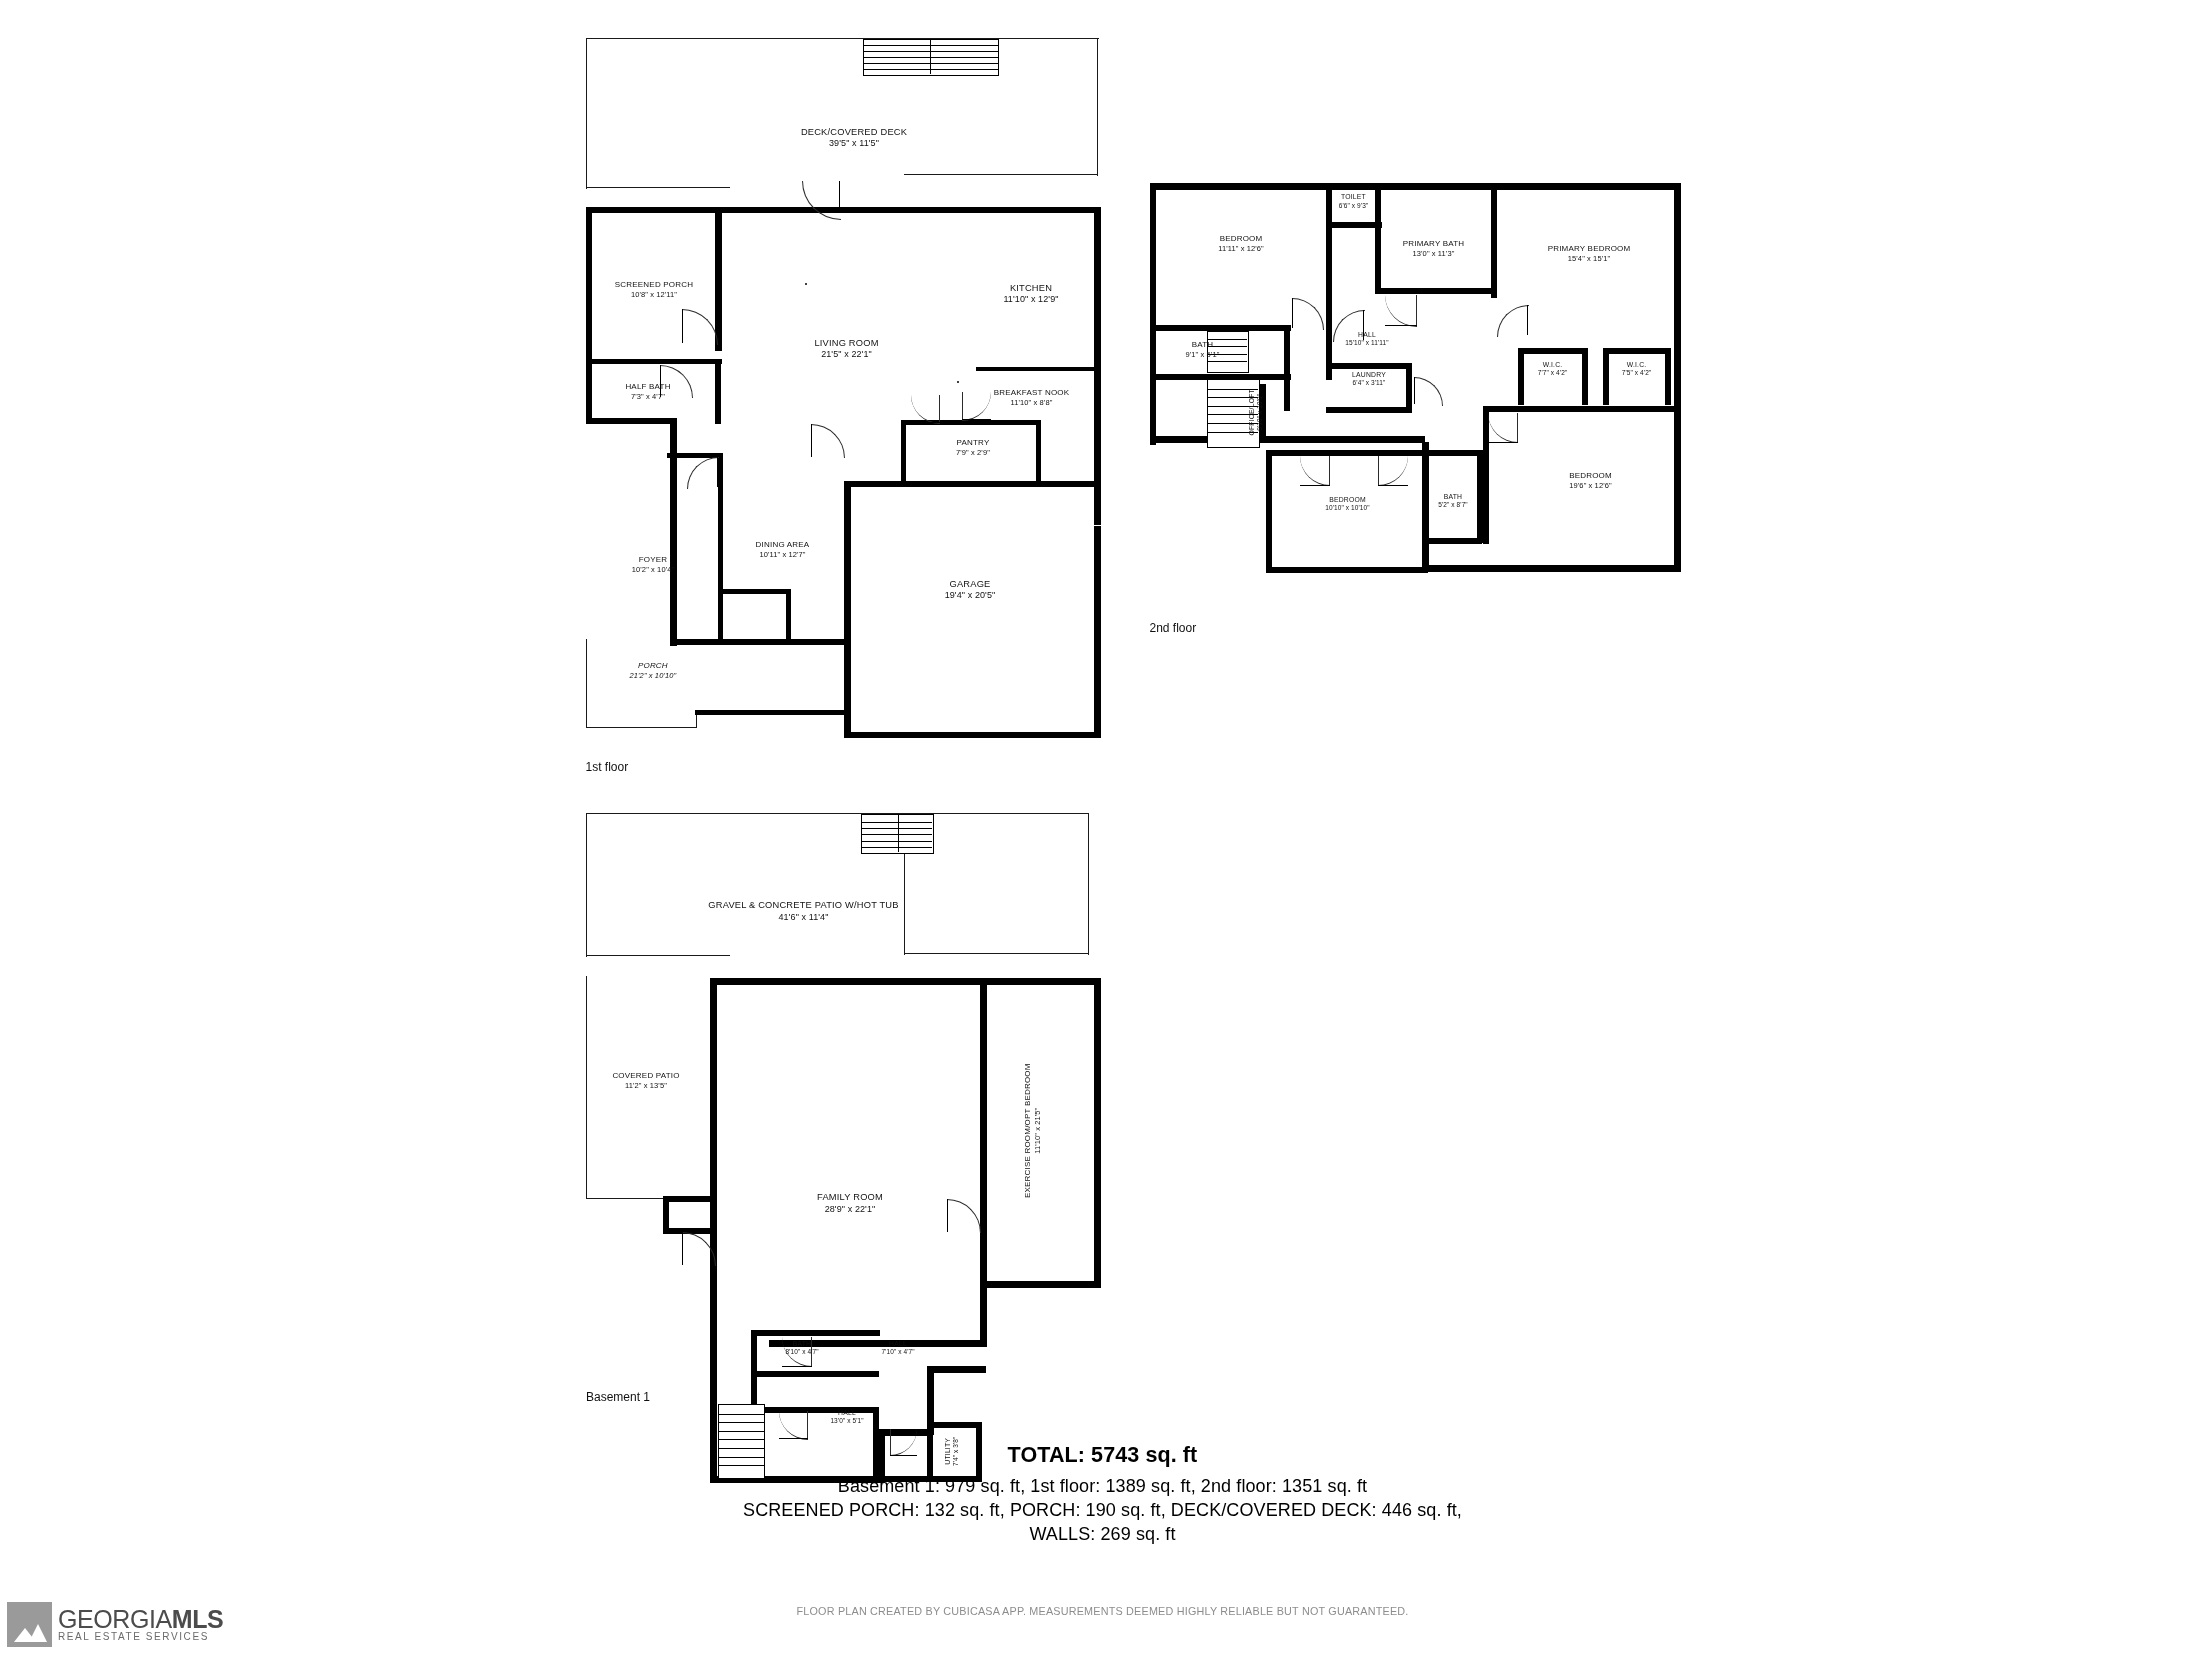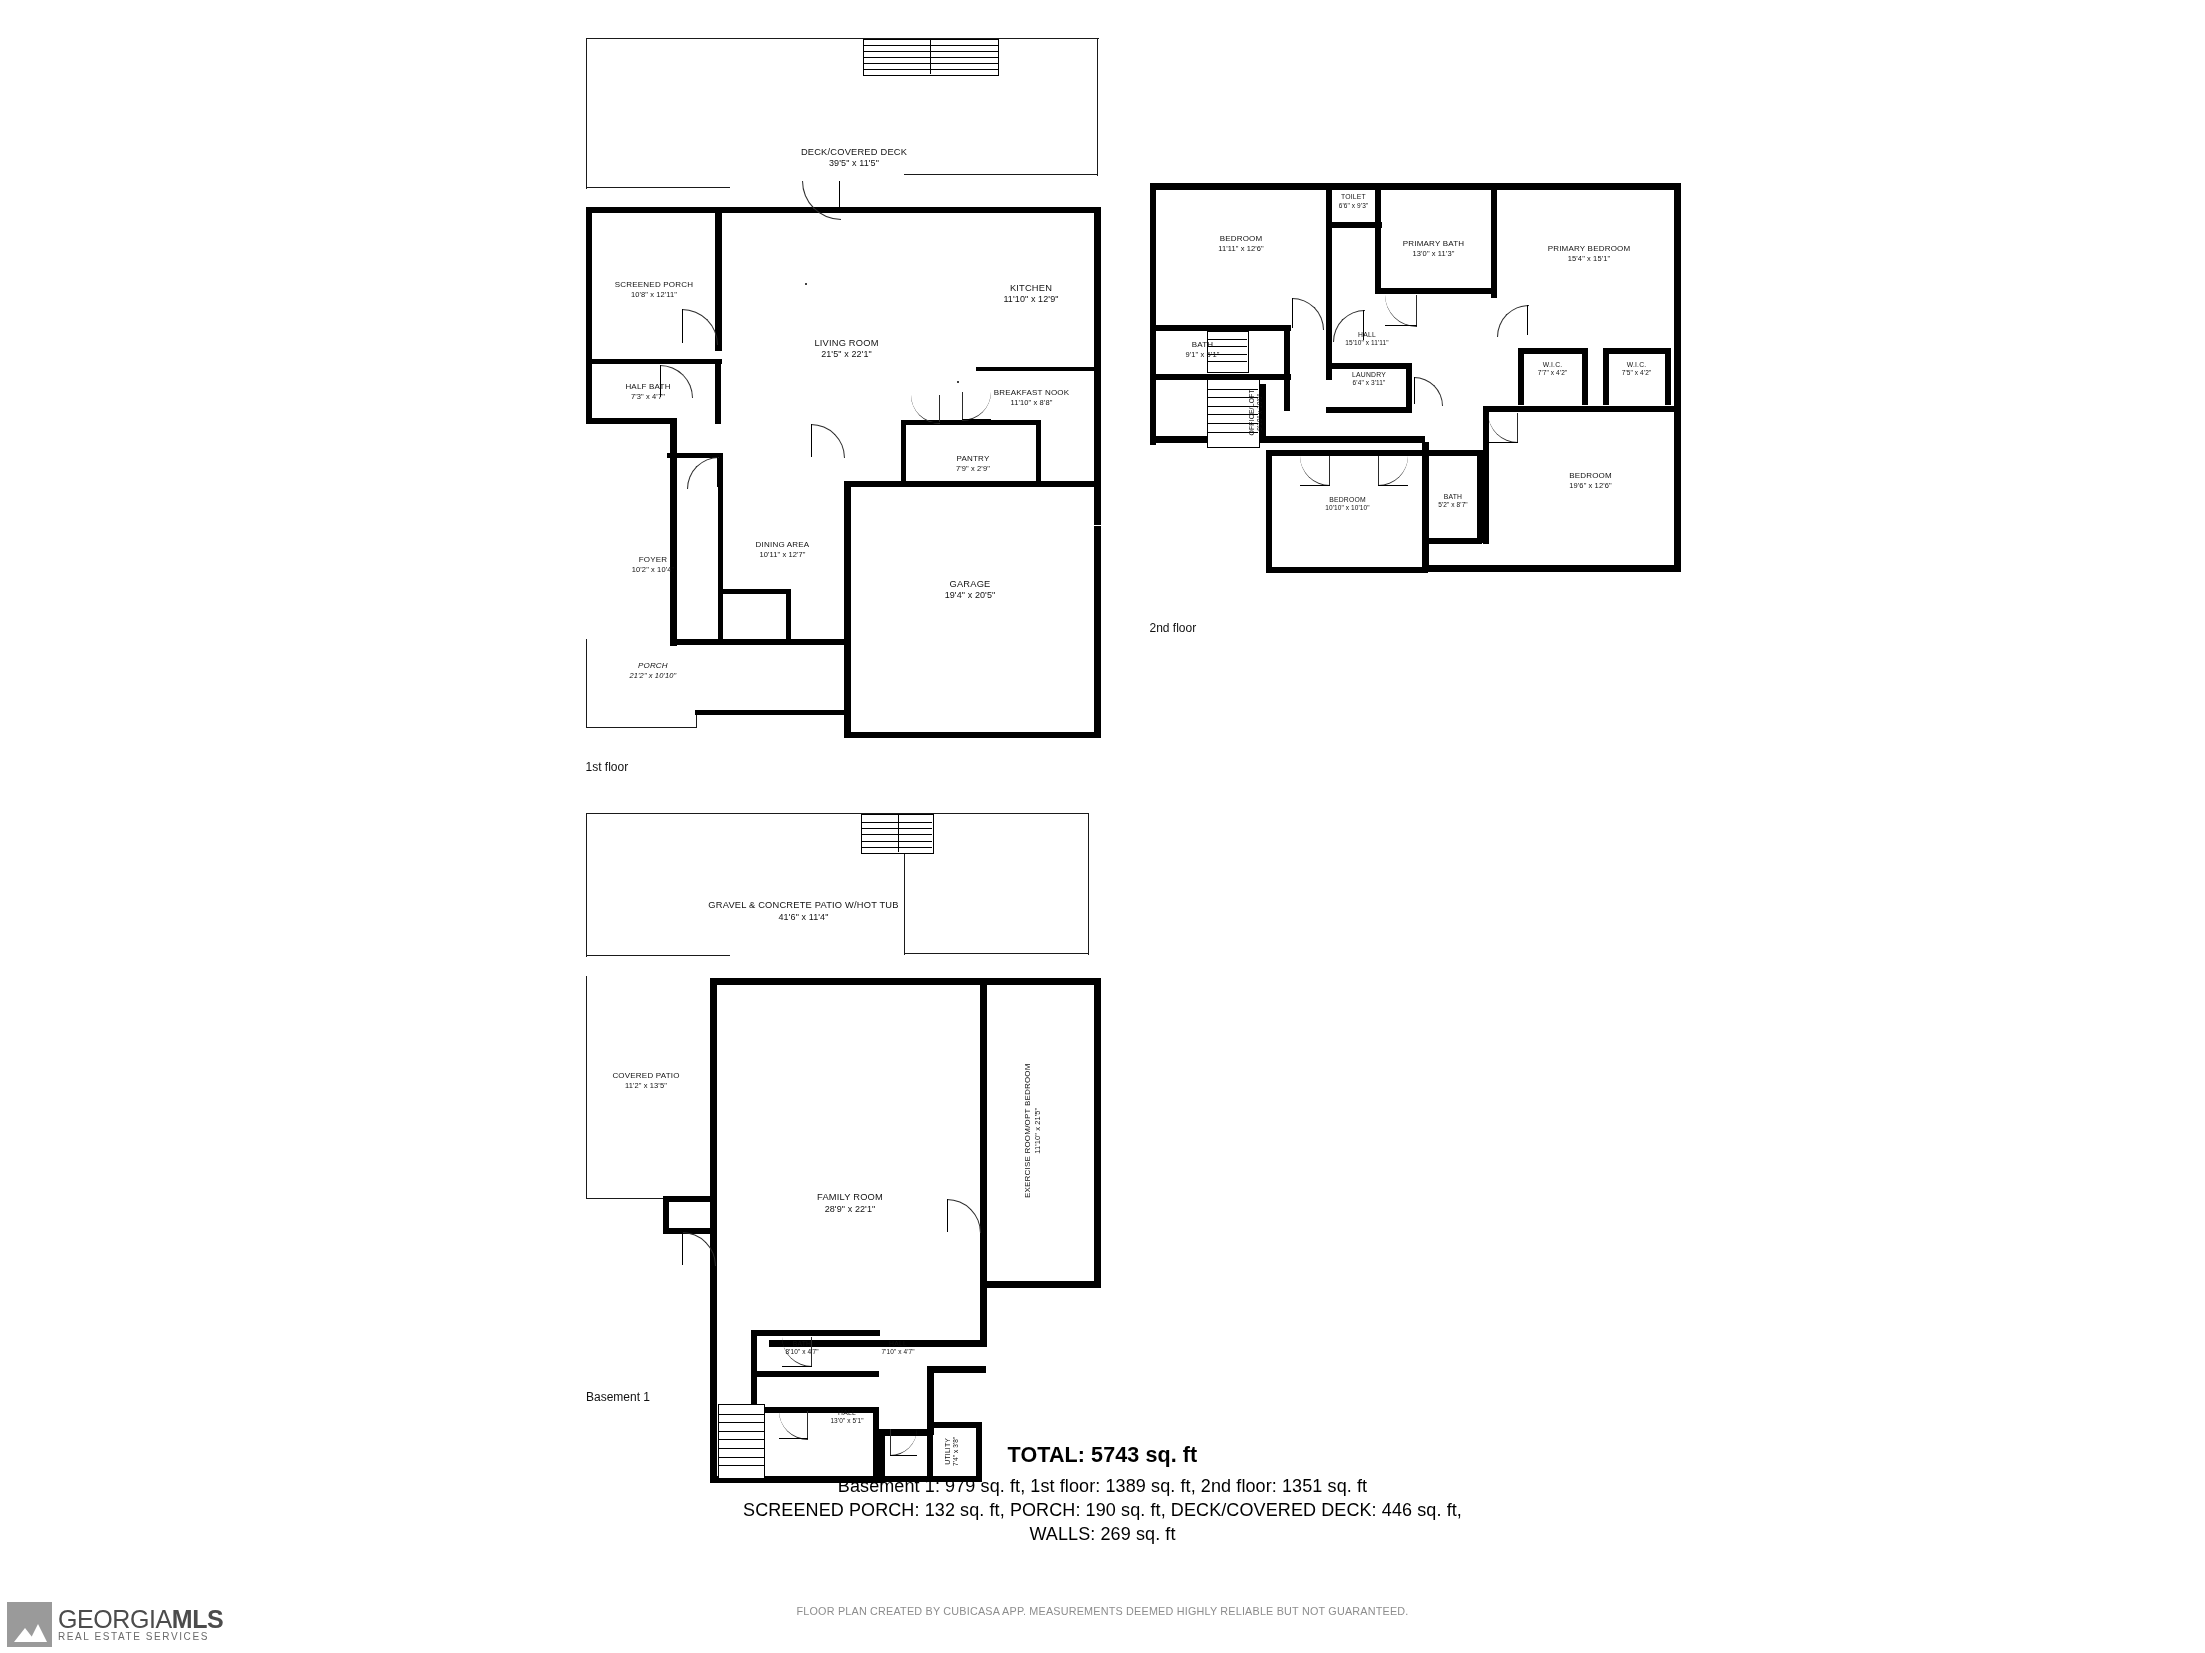--- a/index.html
+++ b/index.html
@@ -188,21 +188,21 @@
 
     <div class="stairs" style="left:289px; top:17px; width:136px; height:37px;">
       <div class="tread" style="left:0; top:5.7px; width:134px; height:1.1px;"></div>
       <div class="tread" style="left:0; top:11.5px; width:134px; height:1.1px;"></div>
       <div class="tread" style="left:0; top:17px; width:134px; height:1.1px;"></div>
       <div class="tread" style="left:0; top:23px; width:134px; height:1.1px;"></div>
       <div class="tread" style="left:0; top:29px; width:134px; height:1.1px;"></div>
       <div class="tread" style="left:66px; top:0; width:1.1px; height:34px;"></div>
     </div>
 
-    <div class="room-label" style="left:194px; top:105px; width:172px;margin-top:20px;">
+    <div class="room-label" style="left:194px; top:105px; width:172px;">
       <span class="name">DECK/COVERED DECK</span>
       <span class="dim">39'5" x 11'5"</span>
     </div>
 
     <div class="wall" style="left:11.5px; top:185px; width:515px; height:6.5px;"></div>
     <div class="wall" style="left:520px; top:185px; width:6.5px; height:531px;"></div>
     <div class="wall" style="left:270px; top:710px; width:257px; height:6.5px;"></div>
     <div class="wall" style="left:96px; top:617px; width:174px; height:6.5px;"></div>
     <div class="wall" style="left:96px; top:402px; width:6.5px; height:222px;"></div>
     <div class="wall" style="left:11.5px; top:185px; width:6.5px; height:217px;"></div>
@@ -276,21 +276,21 @@
       <span class="dim">21'5" x 22'1"</span>
     </div>
     <div class="room-label small" style="left:13px; top:360px; width:122px;">
       <span class="name">HALF BATH</span>
       <span class="dim">7'3" x 4'7"</span>
     </div>
     <div class="room-label small" style="left:393px; top:366px; width:129px;">
       <span class="name">BREAKFAST NOOK</span>
       <span class="dim">11'10" x 8'8"</span>
     </div>
-    <div class="room-label small" style="left:345px; top:432px; width:108px;">
+    <div class="room-label small" style="left:345px; top:416px; width:108px;">
       <span class="name">PANTRY</span>
       <span class="dim">7'9" x 2'9"</span>
     </div>
     <div class="room-label small" style="left:36px; top:533px; width:86px;">
       <span class="name">FOYER</span>
       <span class="dim">10'2" x 10'4"</span>
     </div>
     <div class="room-label small" style="left:144px; top:518px; width:129px;">
       <span class="name">DINING AREA</span>
       <span class="dim">10'11" x 12'7"</span>

